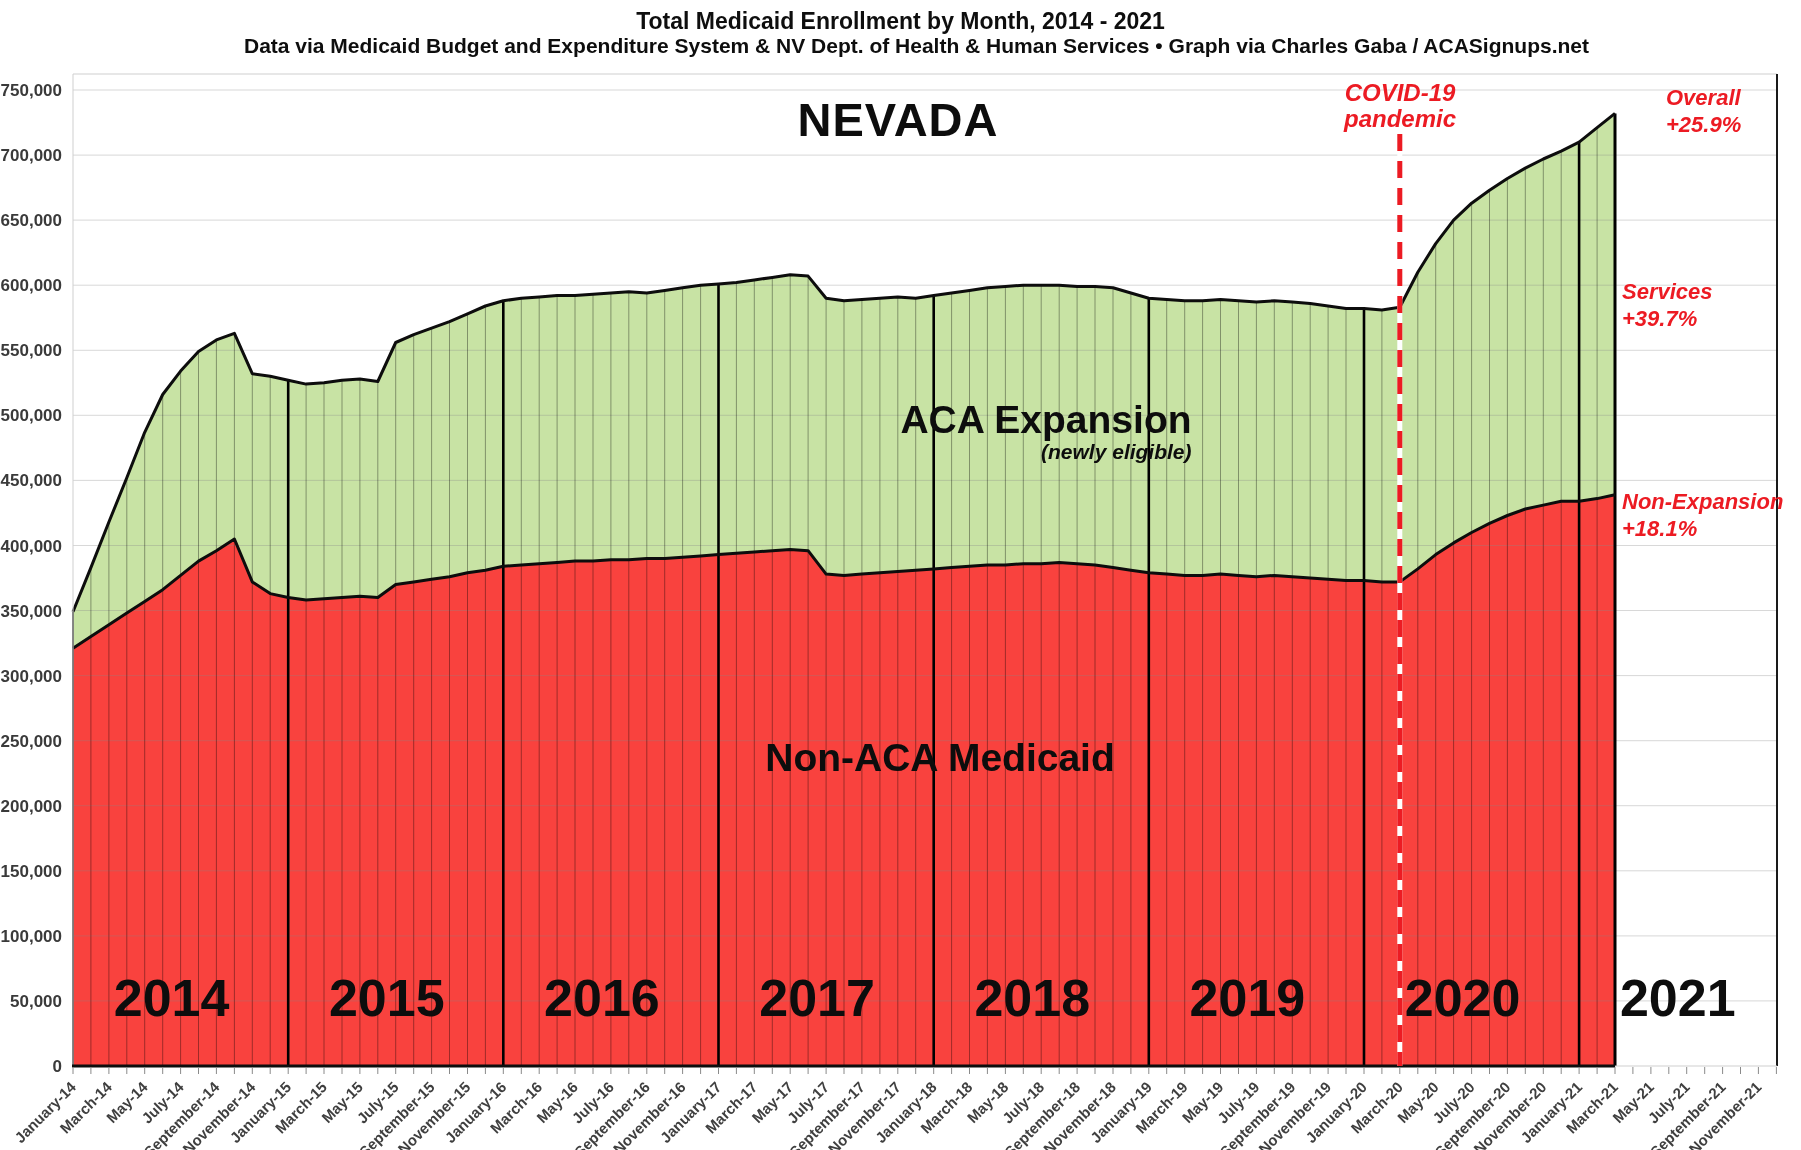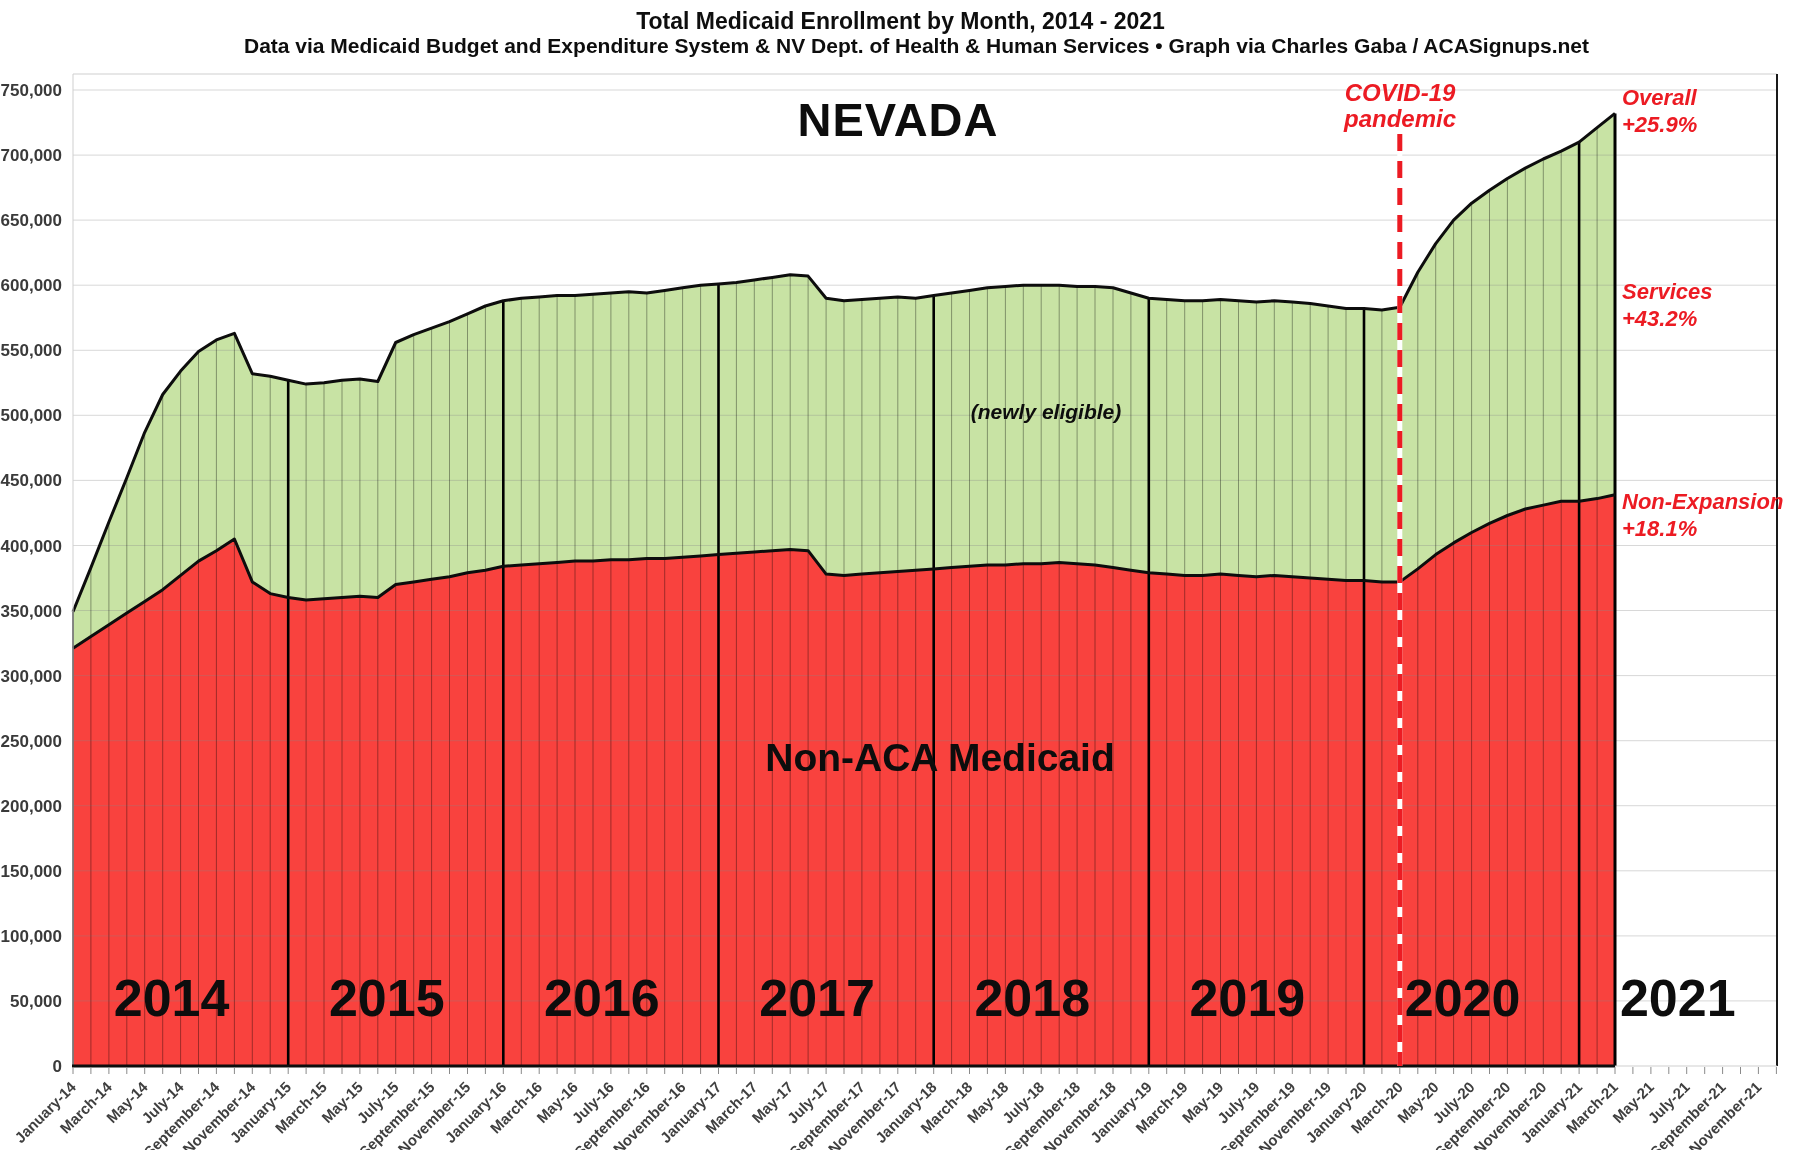--- a/index.html
+++ b/index.html
@@ -15,21 +15,21 @@
           font-size:47px;font-weight:800;color:#0d0d0d;letter-spacing:1px;}
   .aca{left:1046px;top:400px;transform:translateX(-50%);text-align:center;color:#0d0d0d;}
   .aca1{font-size:39px;font-weight:800;line-height:40px;}
   .aca2{font-size:21px;font-weight:700;font-style:italic;line-height:24px;text-align:right;}
   .nonaca{left:940px;top:736px;transform:translateX(-50%);
           font-size:39px;font-weight:800;color:#0d0d0d;white-space:nowrap;}
   .covid{left:1400px;top:80px;transform:translateX(-50%);text-align:center;
          color:#ec1b23;font-style:italic;font-weight:800;font-size:24px;line-height:26px;white-space:nowrap;}
   .ann{color:#ec1b23;font-style:italic;font-weight:800;font-size:22px;line-height:27px;
        left:1622px;white-space:nowrap;}
-  .ann-overall{top:84px;}
+  .ann-overall{top:84px;margin-left:44px;}
   .ann-expansion{top:278px;}
   .ann-nonexpansion{top:488px;}
   .ylab{font:600 17px "Liberation Sans",sans-serif;fill:#3a3a3a;}
   .xlab{font:600 15px "Liberation Sans",sans-serif;fill:#3f3f3f;}
   .yearlab{font:800 52px "Liberation Sans",sans-serif;fill:#0d0d0d;}
 </style>
 </head>
 <body>
 
 <div id="frame">
@@ -345,37 +345,38 @@
       </g>
       <g>
         <line x1="1399.8" y1="134" x2="1399.8" y2="1066" stroke="#ffffff" stroke-width="5"></line>
         <line x1="1399.8" y1="134" x2="1399.8" y2="1066" stroke="#ec1b23" stroke-width="5" stroke-dasharray="17 10"></line>
       </g>
     </svg>
 
   <div class="ov nevada">NEVADA</div>
 
   <div class="ov aca">
+    <div class="aca1">ACA Expansion</div>
     <div class="aca2">(newly eligible)</div>
   </div>
 
   <div class="ov nonaca">Non-ACA Medicaid</div>
 
   <div class="ov covid">
     <div>COVID-19</div>
     <div>pandemic</div>
   </div>
 
   <div class="ov ann ann-overall">
     <div>Overall</div>
     <div>+25.9%</div>
   </div>
 
   <div class="ov ann ann-expansion">
     <div>Services</div>
-    <div>+43.2%</div>
+    <div>+39.7%</div>
   </div>
 
   <div class="ov ann ann-nonexpansion">
     <div>Non-Expansion</div>
     <div>+18.1%</div>
   </div>
 </div>
 
 </body></html>

